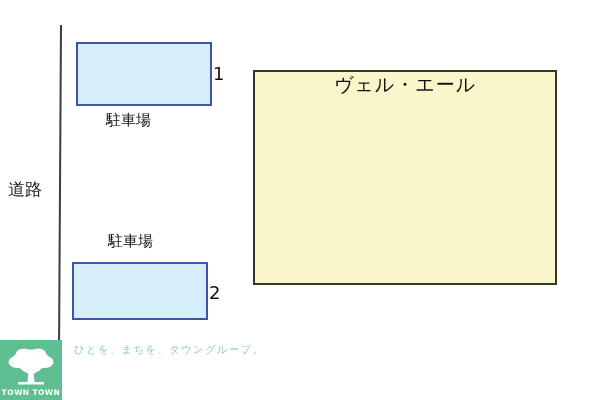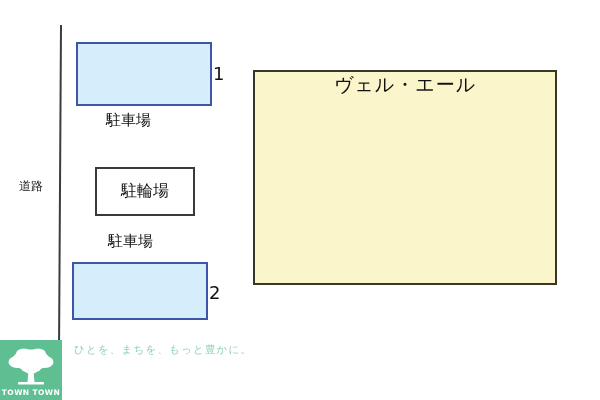--- a/index.html
+++ b/index.html
@@ -24,23 +24,23 @@
     left: 60px;
     top: 25px;
     width: 2px;
     height: 375px;
     background: #3c3c3c;
     transform: skewX(-0.35deg);
     transform-origin: top center;
   }
   .road-label {
     position: absolute;
-    left: 19px;
+    left: 8px;
     top: 178px;
-    font-size: 12px;
+    font-size: 17px;
     color: #1a1a1a;
     letter-spacing: 0px;
     white-space: nowrap;
   }
 
   
   .stall {
     position: absolute;
     background: #d6eefc;
     border: 2px solid #3f56a8;
@@ -164,23 +164,20 @@
 
 <div id="canvas">
 
   <div class="road-line"></div>
   <div class="road-label">道路</div>
 
   <div class="stall stall-1"></div>
   <div class="stall-num stall-num-1">1</div>
   <div class="caption caption-1">駐車場</div>
 
-  <div class="bike-box">
-    <span class="bike-box-label">駐輪場</span>
-  </div>
 
   <div class="caption caption-2">駐車場</div>
   <div class="stall stall-2"></div>
   <div class="stall-num stall-num-2">2</div>
 
   <div class="building">
     <span class="building-name">ヴェル・エール</span>
   </div>
 
   <div class="logo-mark">
@@ -190,15 +187,15 @@
       <ellipse cx="37" cy="16" rx="8.5" ry="6" fill="#ffffff"></ellipse>
       <ellipse cx="16" cy="8" rx="8" ry="5.5" fill="#ffffff"></ellipse>
       <ellipse cx="30" cy="8" rx="8" ry="5.5" fill="#ffffff"></ellipse>
       <path d="M21.2 18 L24.8 18 L26.6 37 L19.4 37 Z" fill="#ffffff"></path>
       <path d="M23 26 L13 21 L13.9 24.2 L23 29 Z" fill="#ffffff"></path>
       <path d="M23 26 L33 21 L32.1 24.2 L23 29 Z" fill="#ffffff"></path>
       <rect x="10" y="36" width="26" height="2.6" rx="1.2" fill="#ffffff"></rect>
     </svg>
     <div class="logo-mark-text">TOWN TOWN</div>
   </div>
-  <div class="logo-tagline">ひとを、まちを、もっと豊かに。</div>
+  <div class="logo-tagline">ひとを、まちを、タウングループ。</div>
 
 </div>
 
 </body></html>

